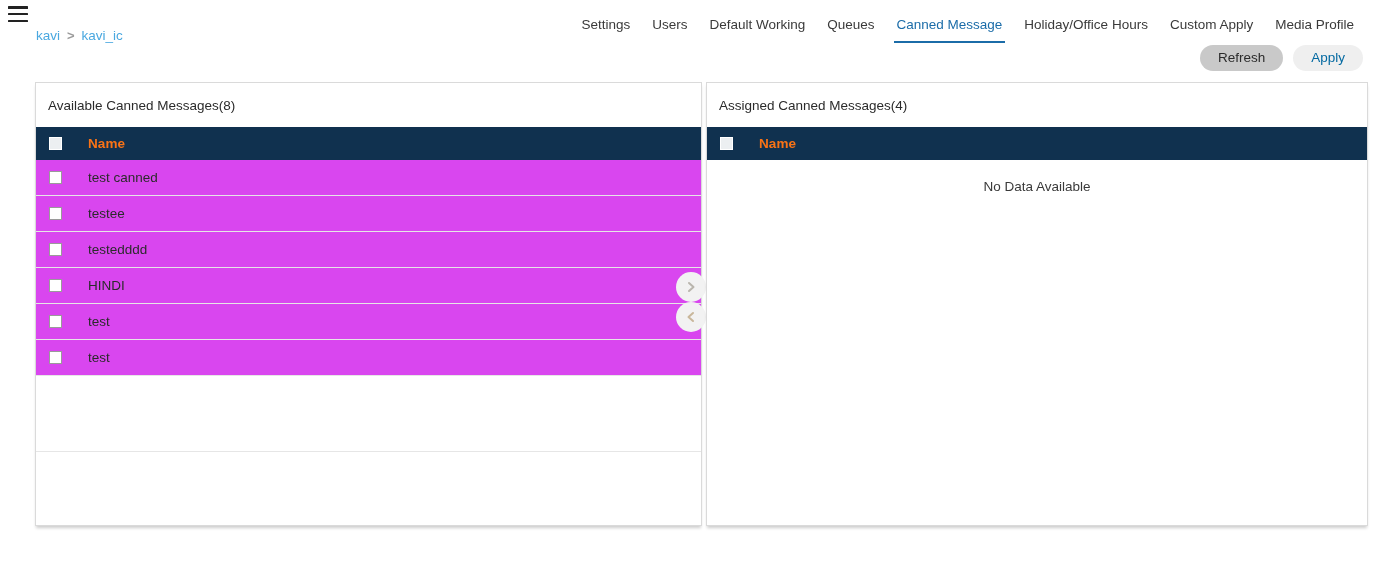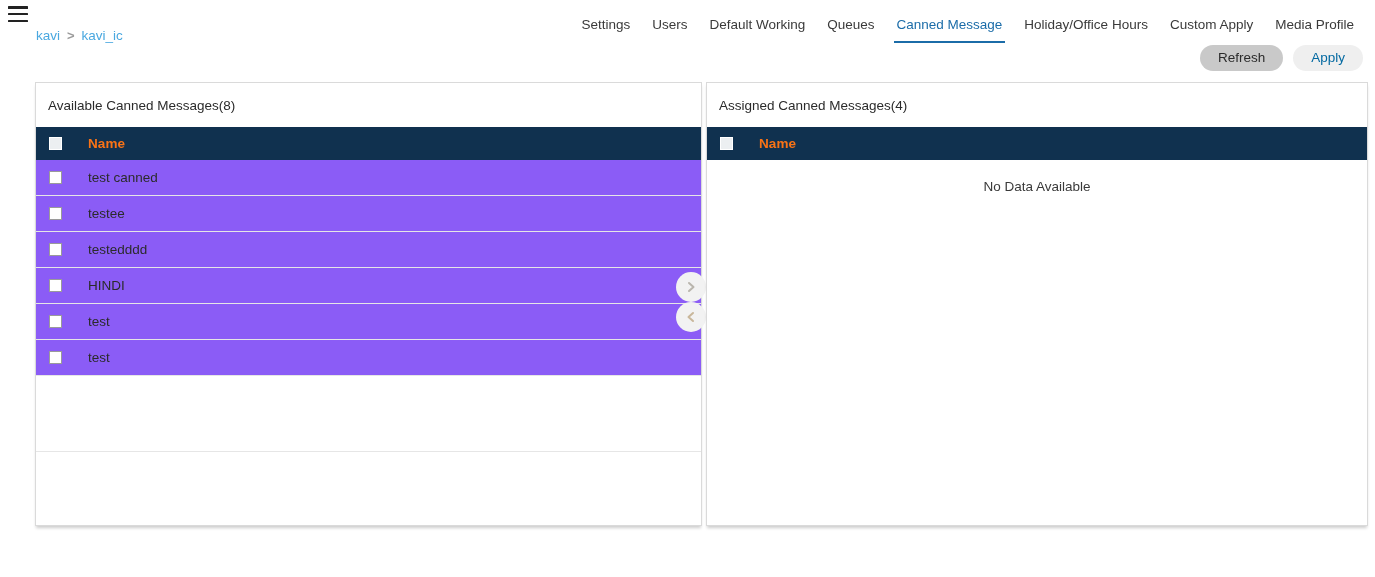--- a/index.html
+++ b/index.html
@@ -155,21 +155,21 @@
     cursor: pointer;
   }
 
   .table-body {
     position: relative;
   }
   .row {
     height: 36px;
     display: flex; align-items: center;
     border-bottom: 1px solid #e6e6e6;
-    background: #8b5cf6;
+    background: #d946ef;
     cursor: default;
   }
   .row .col-name {
     font-size: 13.5px;
     font-weight: normal;
     color: #2b2b2b;
     letter-spacing: 0;
   }
   .chk-row {
     width: 13px; height: 13px;

